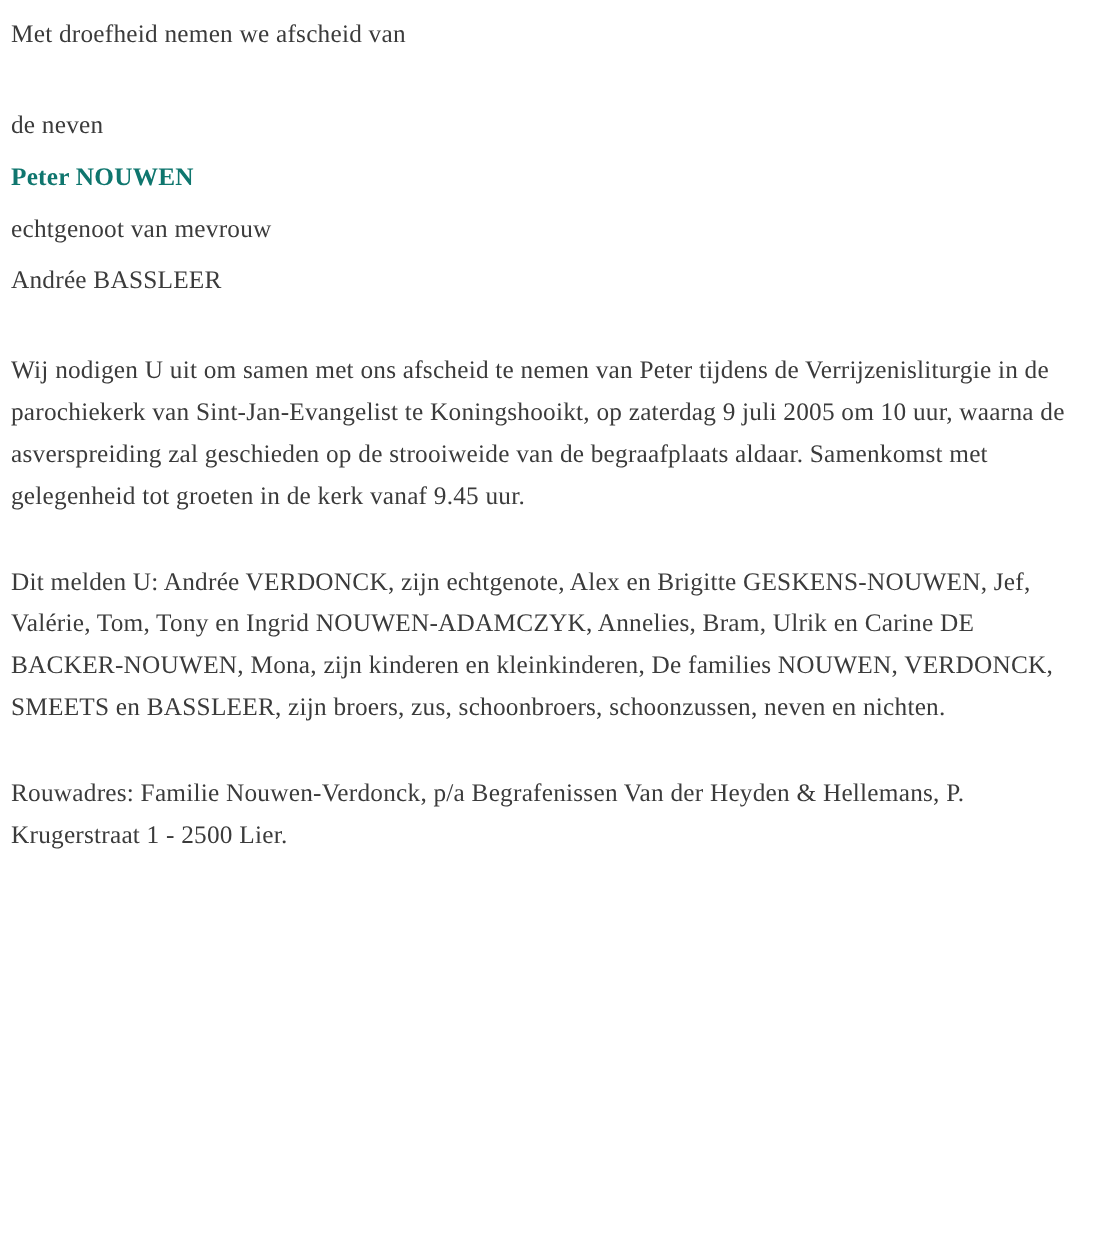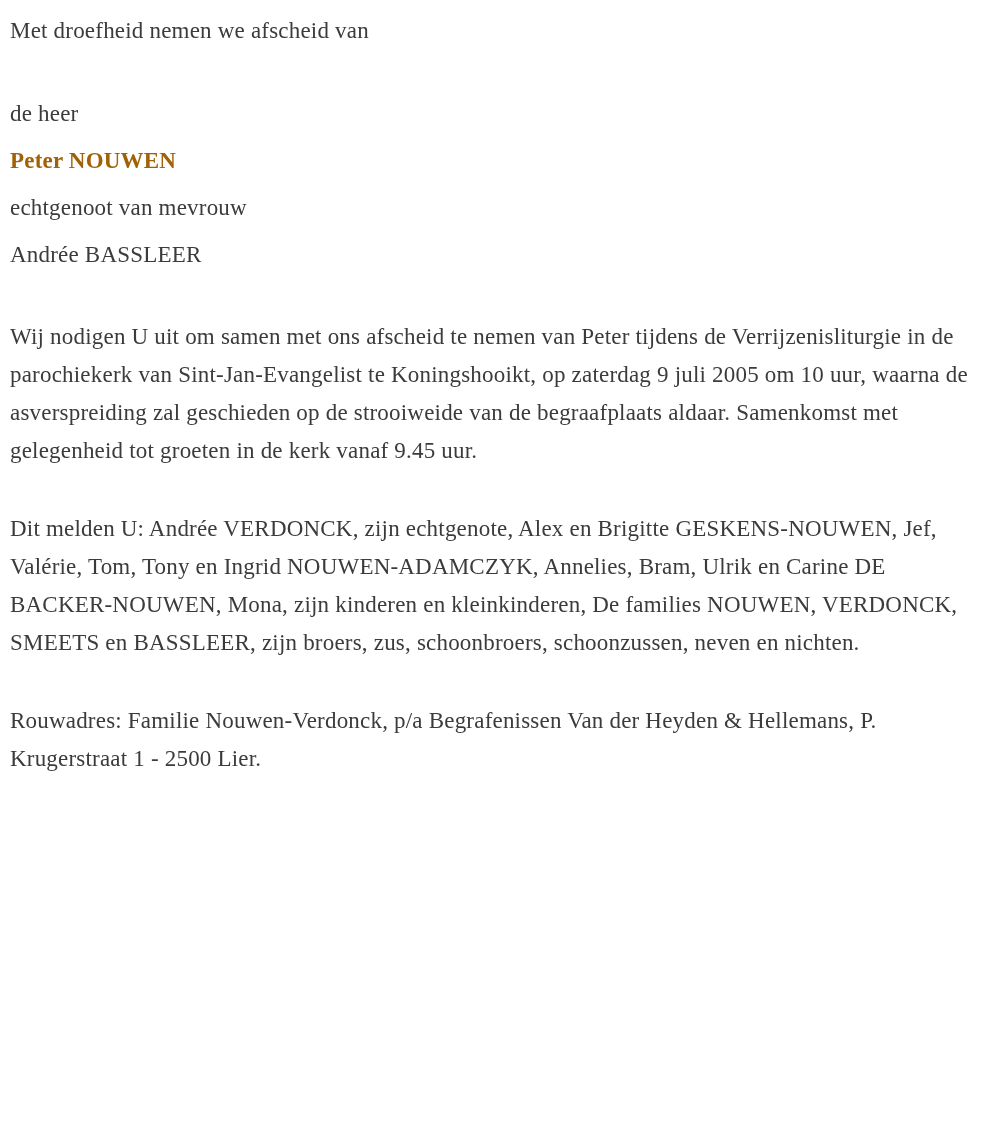--- a/index.html
+++ b/index.html
@@ -32,32 +32,32 @@
   }
   .hdr-group {
     margin: 0 0 40px 0;
   }
   .intro-line {
     line-height: 38px;
     margin: 0 0 40px 0;
   }
   .bold {
     font-weight: bold;
-    color: #a16207;
+    color: #0f766e;
   }
 </style>
 </head>
 <body>
 
 <div class="doc">
 
   <p class="intro-line">Met droefheid nemen we afscheid van</p>
 
   <div class="hdr-group">
-    <p class="hdr-line">de heer</p>
+    <p class="hdr-line">de neven</p>
     <p class="hdr-line bold">Peter NOUWEN</p>
     <p class="hdr-line">echtgenoot van mevrouw</p>
     <p class="hdr-line">Andrée BASSLEER</p>
   </div>
 
 
   <p class="para">Wij nodigen U uit om samen met ons afscheid te nemen van Peter tijdens de Verrijzenisliturgie in de parochiekerk van Sint-Jan-Evangelist te Koningshooikt, op zaterdag 9 juli 2005 om 10 uur, waarna de asverspreiding zal geschieden op de strooiweide van de begraafplaats aldaar. Samenkomst met gelegenheid tot groeten in de kerk vanaf 9.45 uur.</p>
 
   <p class="para">Dit melden U: Andrée VERDONCK, zijn echtgenote, Alex en Brigitte GESKENS-NOUWEN, Jef, Valérie, Tom, Tony en Ingrid NOUWEN-ADAMCZYK, Annelies, Bram, Ulrik en Carine DE BACKER-NOUWEN, Mona, zijn kinderen en kleinkinderen, De families NOUWEN, VERDONCK, SMEETS en BASSLEER, zijn broers, zus, schoonbroers, schoonzussen, neven en nichten.</p>
 

